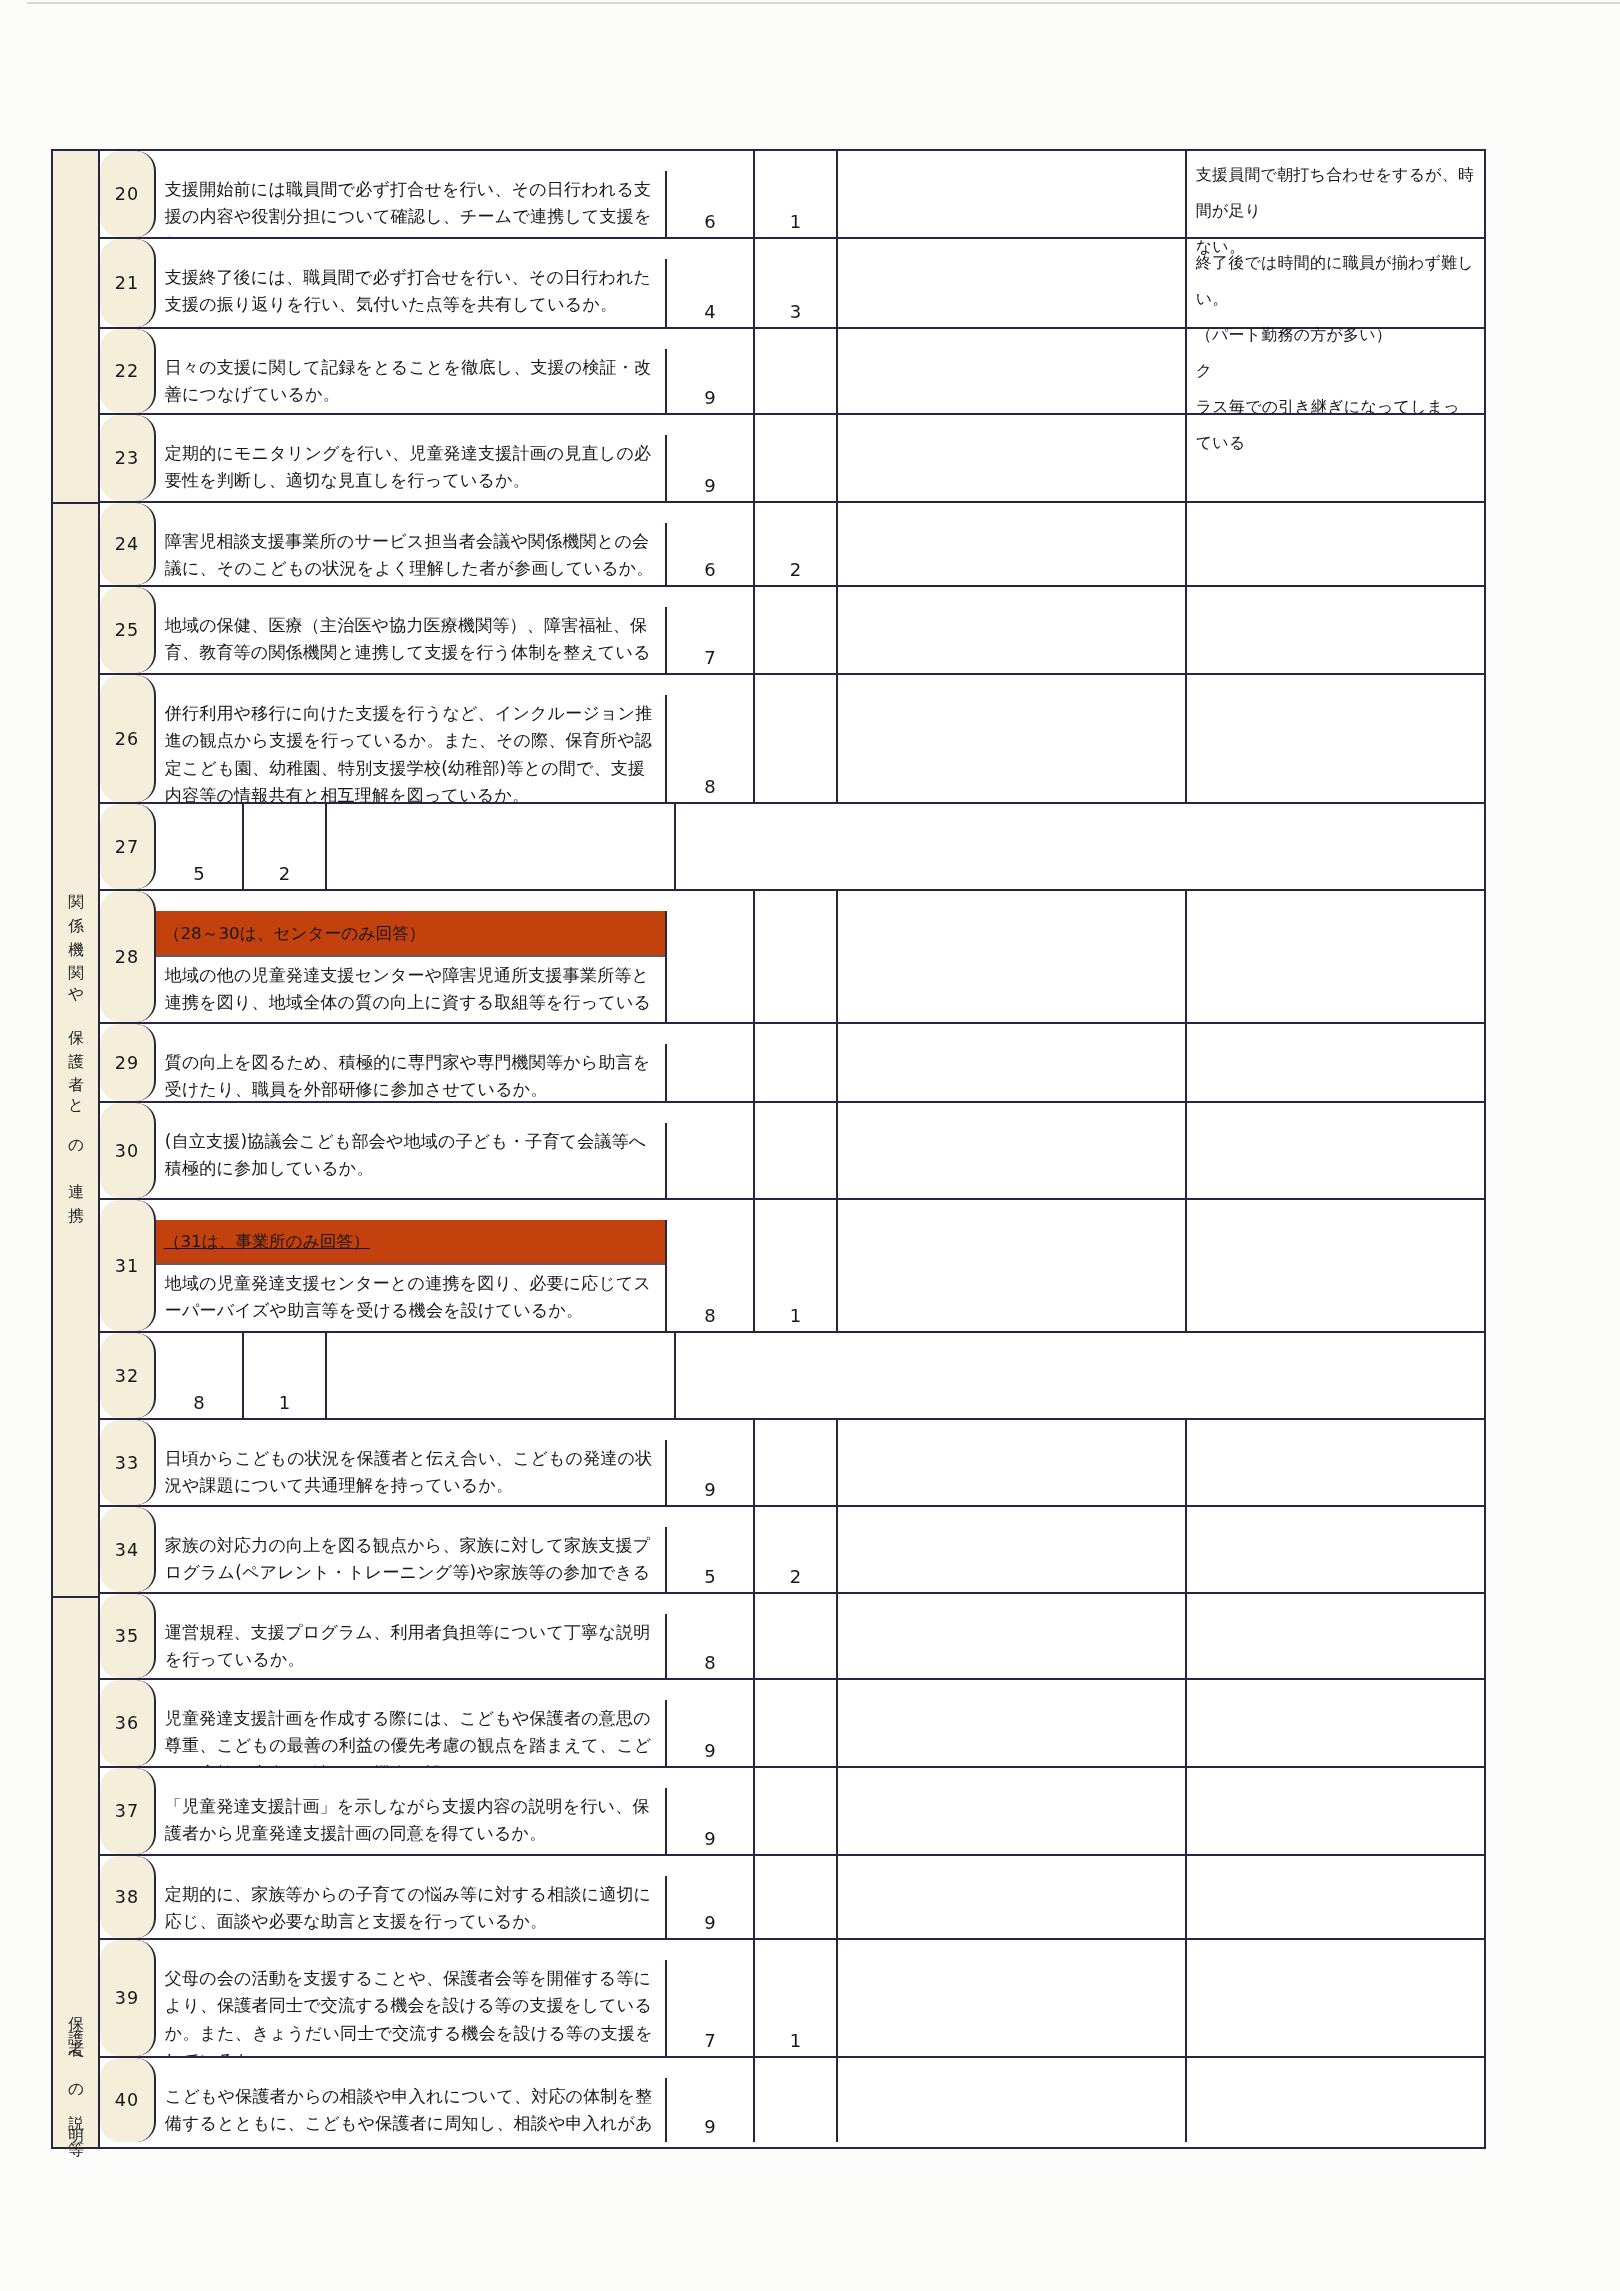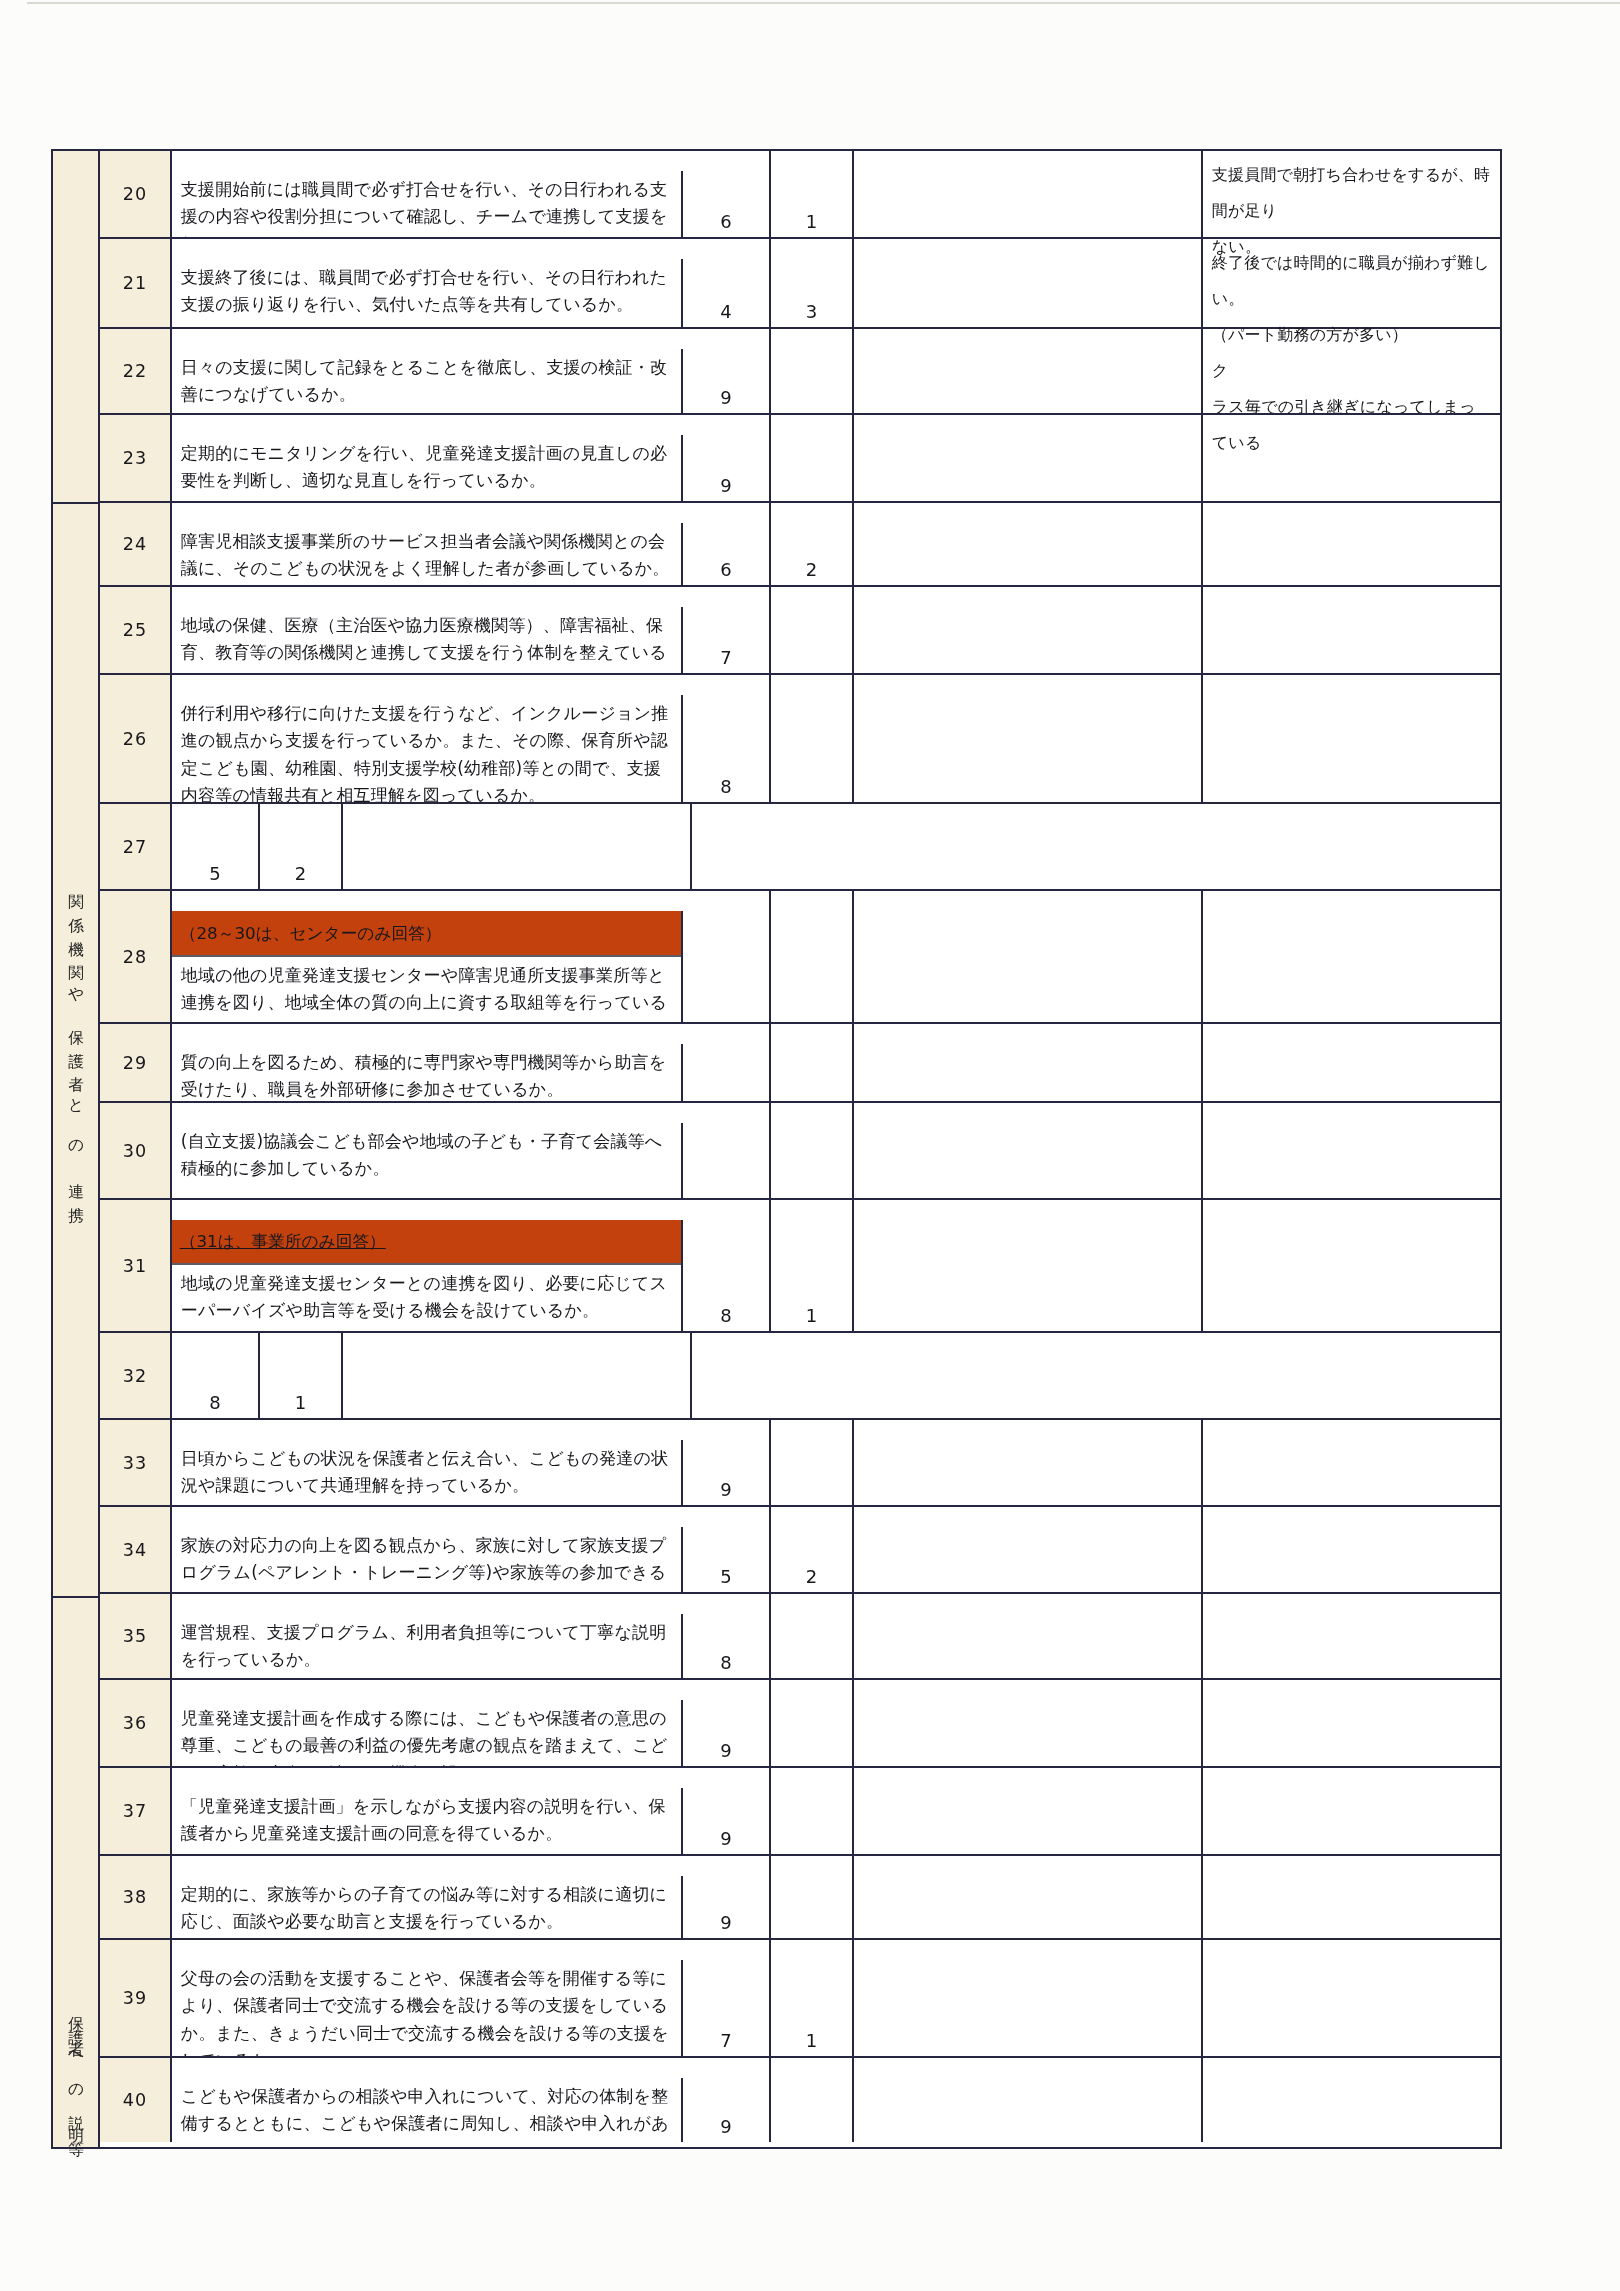--- a/index.html
+++ b/index.html
@@ -24,22 +24,22 @@
   .s1 .vlabel { letter-spacing:23.5px; }
   .s2 .vlabel { letter-spacing:12.7px; }
 
   .rows { display:flex; flex-direction:column; }
   .row { display:flex; box-sizing:border-box; border-bottom:2px solid #262640; }
   .row.group-end { border-bottom-width:2.9px; }
   .row:last-child { border-bottom:none; }
 
   .cell { box-sizing:border-box; border-right:2px solid #262640; }
   .cell.num {
-    width:72px; background:#f5eedb; display:flex; align-items:center; justify-content:center;
-    font-size:17.6px; letter-spacing:1px;
+    width:56px; background:#f5eedb; display:flex; align-items:center; justify-content:center;
+    font-size:17.6px; letter-spacing:1px;border-radius:20px;
   }
   .cell.q { width:511px; display:flex; flex-direction:column; overflow:hidden;margin-top:20px; }
   .note-band {
     flex:none; box-sizing:border-box; background:#c2410c; border-bottom:2px solid #5d5d6a;
     display:flex; align-items:center; padding-left:7.8px; font-size:16.7px;
   }
   .qtext { padding:4.9px 5.9px 2.9px 8.8px; font-size:17px; line-height:27.4px; letter-spacing:0.2px; }
   .cell.s1 { width:88px; }
   .cell.s2 { width:83px; }
   .score { display:flex; align-items:flex-end; justify-content:center; padding-bottom:4.9px; font-size:18px; }

